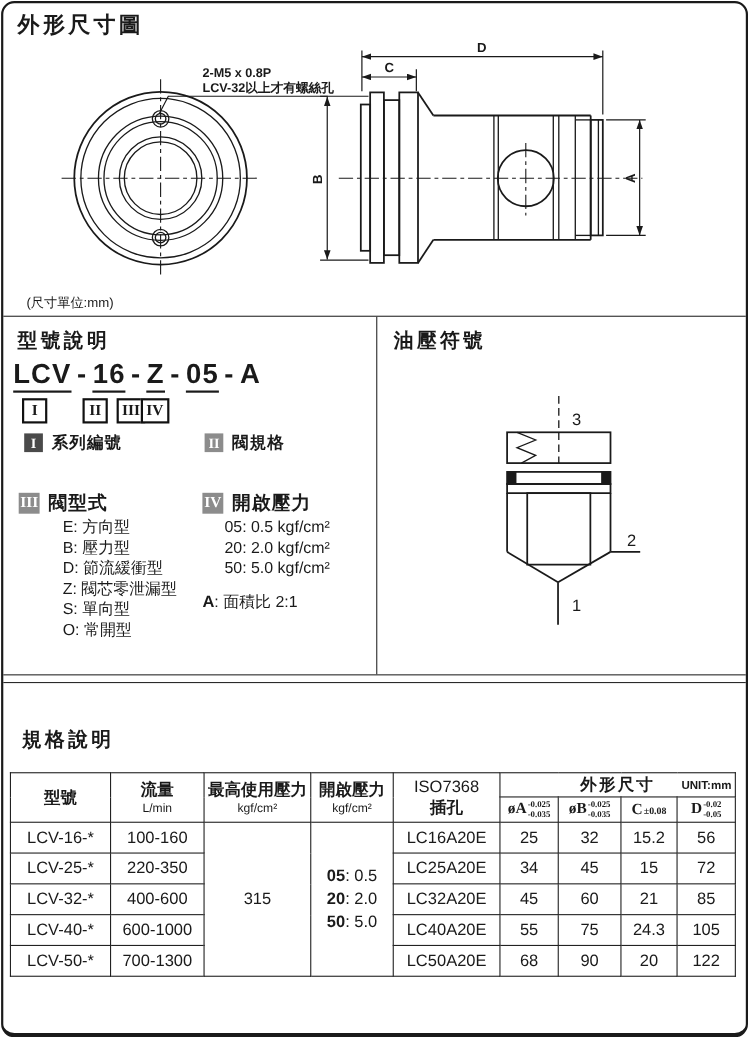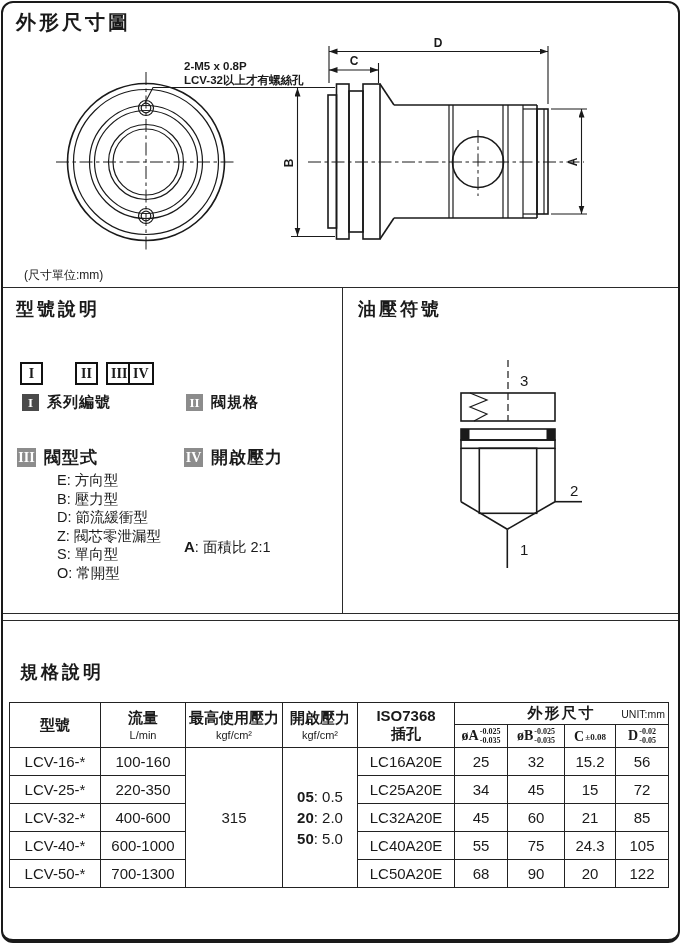--- a/index.html
+++ b/index.html
@@ -41,21 +41,21 @@
   .aratio b{font-size:15px;}
   
   .spec-table{position:absolute;left:9px;top:702px;border-collapse:collapse;table-layout:fixed;width:659px;}
   .spec-table td,.spec-table th{border:1.5px solid #222;padding:0;text-align:center;
        vertical-align:middle;font-size:15px;font-weight:normal;overflow:hidden;}
   .spec-table .hd{font-weight:bold;}
   .spec-table .sub{font-size:11px;font-weight:normal;display:block;margin-top:1px;}
   .spec-table thead tr:first-child th{height:44px;}
   .spec-table tbody td{height:27px;}
   .dimshead{position:relative;height:21px !important;}
-  .unitmm{position:absolute;right:3px;top:5px;font-size:10.5px;font-weight:normal;margin-left:24px;}
+  .unitmm{position:absolute;right:3px;top:5px;font-size:10.5px;font-weight:bold;margin-left:24px;}
   .tolcell{height:22px !important;}
   .tolwrap{display:inline-flex;align-items:center;justify-content:center;gap:1px;font-family:Liberation Serif, serif;}
   .tolsym{font-size:14px;font-weight:bold;}
   .tolstack{display:inline-flex;flex-direction:column;font-size:8px;font-weight:bold;line-height:1.15;text-align:right;}
   .tolmid{font-size:9px;font-weight:bold;}
   .model-cell{font-weight:bold;font-size:14.5px;}
   .crack-lines{display:inline-block;text-align:center;line-height:21px;font-size:15px;}
 </style>
 </head>
 <body>
@@ -144,20 +144,23 @@
       <line class="dim" x1="551" y1="214" x2="587" y2="214"></line>
       <line class="dim" x1="581.5" y1="109" x2="581.5" y2="214" marker-start="url(#arr)" marker-end="url(#arr)"></line>
       <text class="dimtext" text-anchor="middle" transform="translate(577,162) rotate(-90)">A</text>
     </g>
   </svg>
 
   <div class="unit-note" style="left:24px;top:267px;">(尺寸單位:mm)</div>
 
   <div class="sec-title" style="left:16px;top:297px;">型號說明</div>
 
+  <div class="model-code">
+    <span class="u">LCV</span><span class="dash">-</span><span class="u">16</span><span class="dash">-</span><span class="u">Z</span><span class="dash">-</span><span class="u">05</span><span class="dash">-</span><span>A</span>
+  </div>
 
   <span class="numbox" style="left:20px;">I</span>
   <span class="numbox" style="left:75px;">II</span>
   <span class="numbox" style="left:106px;">III</span>
   <span class="numbox" style="left:128px;">IV</span>
 
   <div class="legend-row" style="left:22px;top:393px;">
     <span class="mark sm dark">I</span>
     <span class="legend-label">系列編號</span>
   </div>
@@ -175,20 +178,25 @@
     <div>B: 壓力型</div>
     <div>D: 節流緩衝型</div>
     <div>Z: 閥芯零泄漏型</div>
     <div>S: 單向型</div>
     <div>O: 常開型</div>
   </div>
 
   <div class="legend-row" style="left:184px;top:446px;">
     <span class="mark lg gray">IV</span>
     <span class="legend-label big">開啟壓力</span>
+  </div>
+  <div class="type-list" style="left:204px;top:471px;">
+    <div>05: 0.5 kgf/cm²</div>
+    <div>20: 2.0 kgf/cm²</div>
+    <div>50: 5.0 kgf/cm²</div>
   </div>
 
   <div class="aratio" style="left:184px;top:538px;">
     <b>A</b><span>: 面積比 2:1</span>
   </div>
 
   <div class="sec-title" style="left:358px;top:297px;">油壓符號</div>
 
   <svg width="339" height="324" viewBox="0 0 339 324" style="left:342px;top:290px;">
     <line class="thin" x1="166" y1="70" x2="166" y2="131" stroke-dasharray="7 4"></line>
@@ -237,21 +245,21 @@
         </th>
         <th rowspan="2">
           <span class="hd">最高使用壓力</span>
           <span class="sub">kgf/cm²</span>
         </th>
         <th rowspan="2">
           <span class="hd">開啟壓力</span>
           <span class="sub">kgf/cm²</span>
         </th>
         <th rowspan="2">
-          <span class="hd" style="font-weight:bold">ISO7368</span>
+          <span class="hd" style="font-weight:normal">ISO7368</span>
           <span class="sub" style="font-size:15px;font-weight:bold">插孔</span>
         </th>
         <th colspan="4" class="dimshead">
           <span class="hd" style="letter-spacing:2px">外形尺寸</span>
           <span class="unitmm">UNIT:mm</span>
         </th>
       </tr>
       <tr>
         <th class="tolcell">
           <span class="tolwrap">

